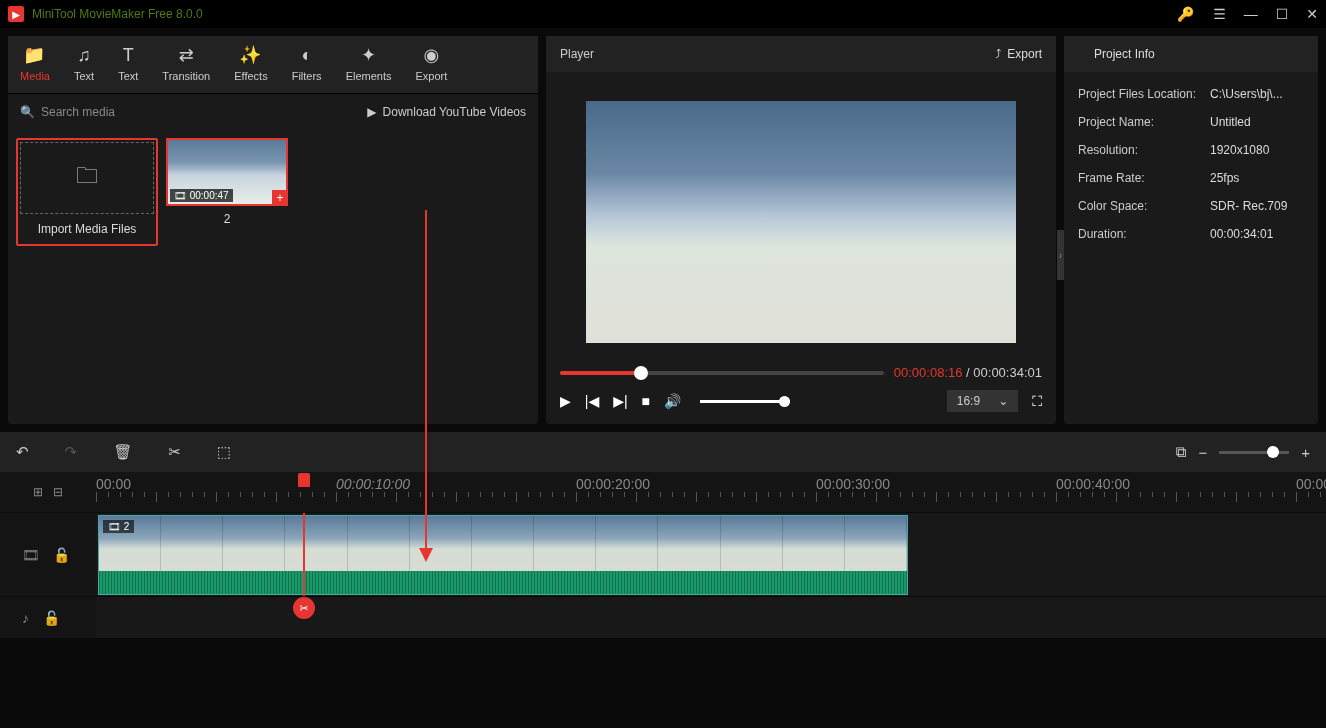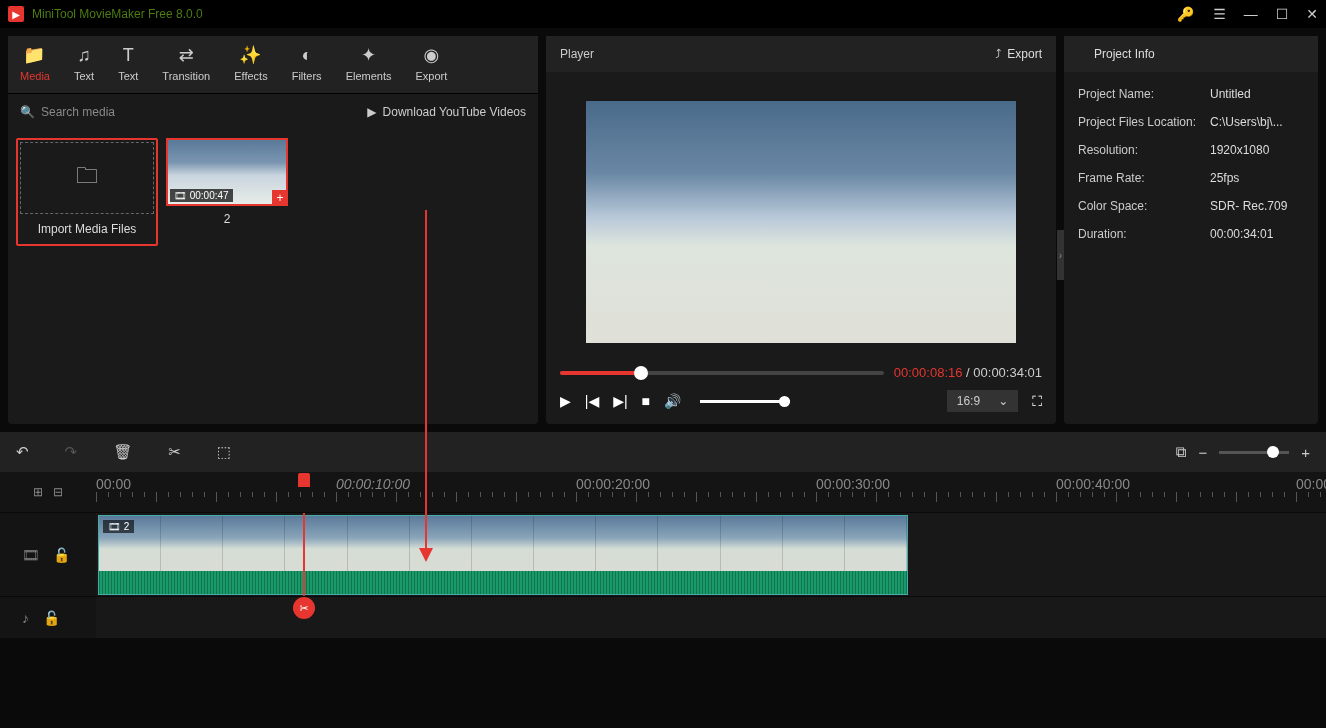--- a/index.html
+++ b/index.html
@@ -225,26 +225,26 @@
       </div>
       <span class="pc-btn">⛶</span>
     </div>
   </div>
 
   <div class="info-panel">
     <div class="collapse-handle">›</div>
     <div class="info-header">Project Info</div>
     <div class="info-body">
       <div class="info-row">
+          <div class="info-label">Project Files Location:</div>
+          <div class="info-val">C:\Users\bj\...</div>
+        </div>
+      <div class="info-row">
           <div class="info-label">Project Name:</div>
           <div class="info-val">Untitled</div>
-        </div>
-      <div class="info-row">
-          <div class="info-label">Project Files Location:</div>
-          <div class="info-val">C:\Users\bj\...</div>
         </div>
       <div class="info-row">
           <div class="info-label">Resolution:</div>
           <div class="info-val">1920x1080</div>
         </div>
       <div class="info-row">
           <div class="info-label">Frame Rate:</div>
           <div class="info-val">25fps</div>
         </div>
       <div class="info-row">

